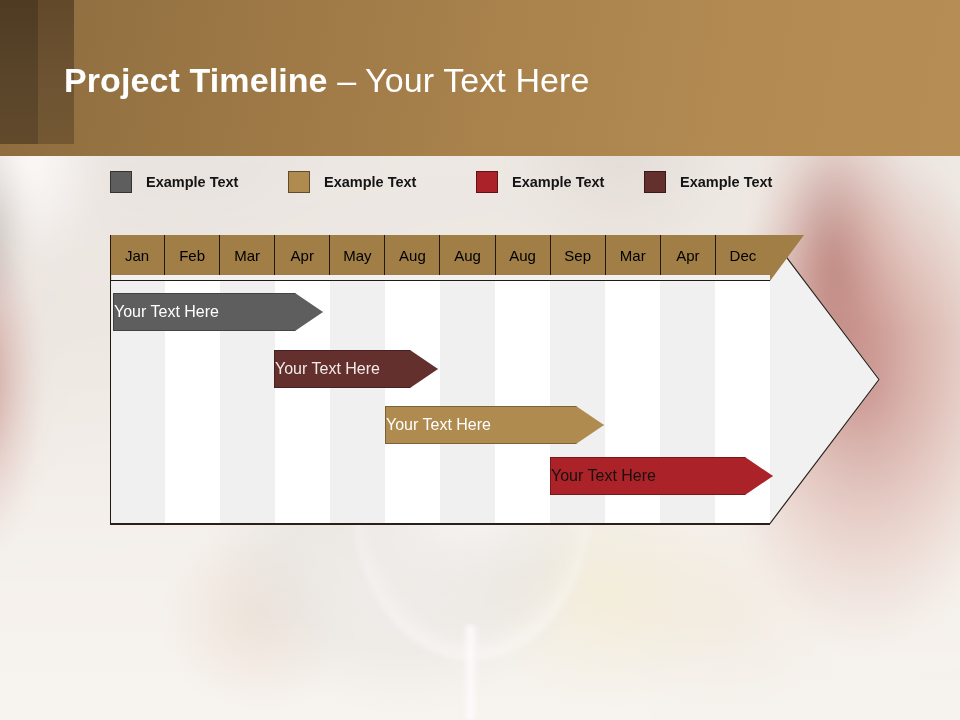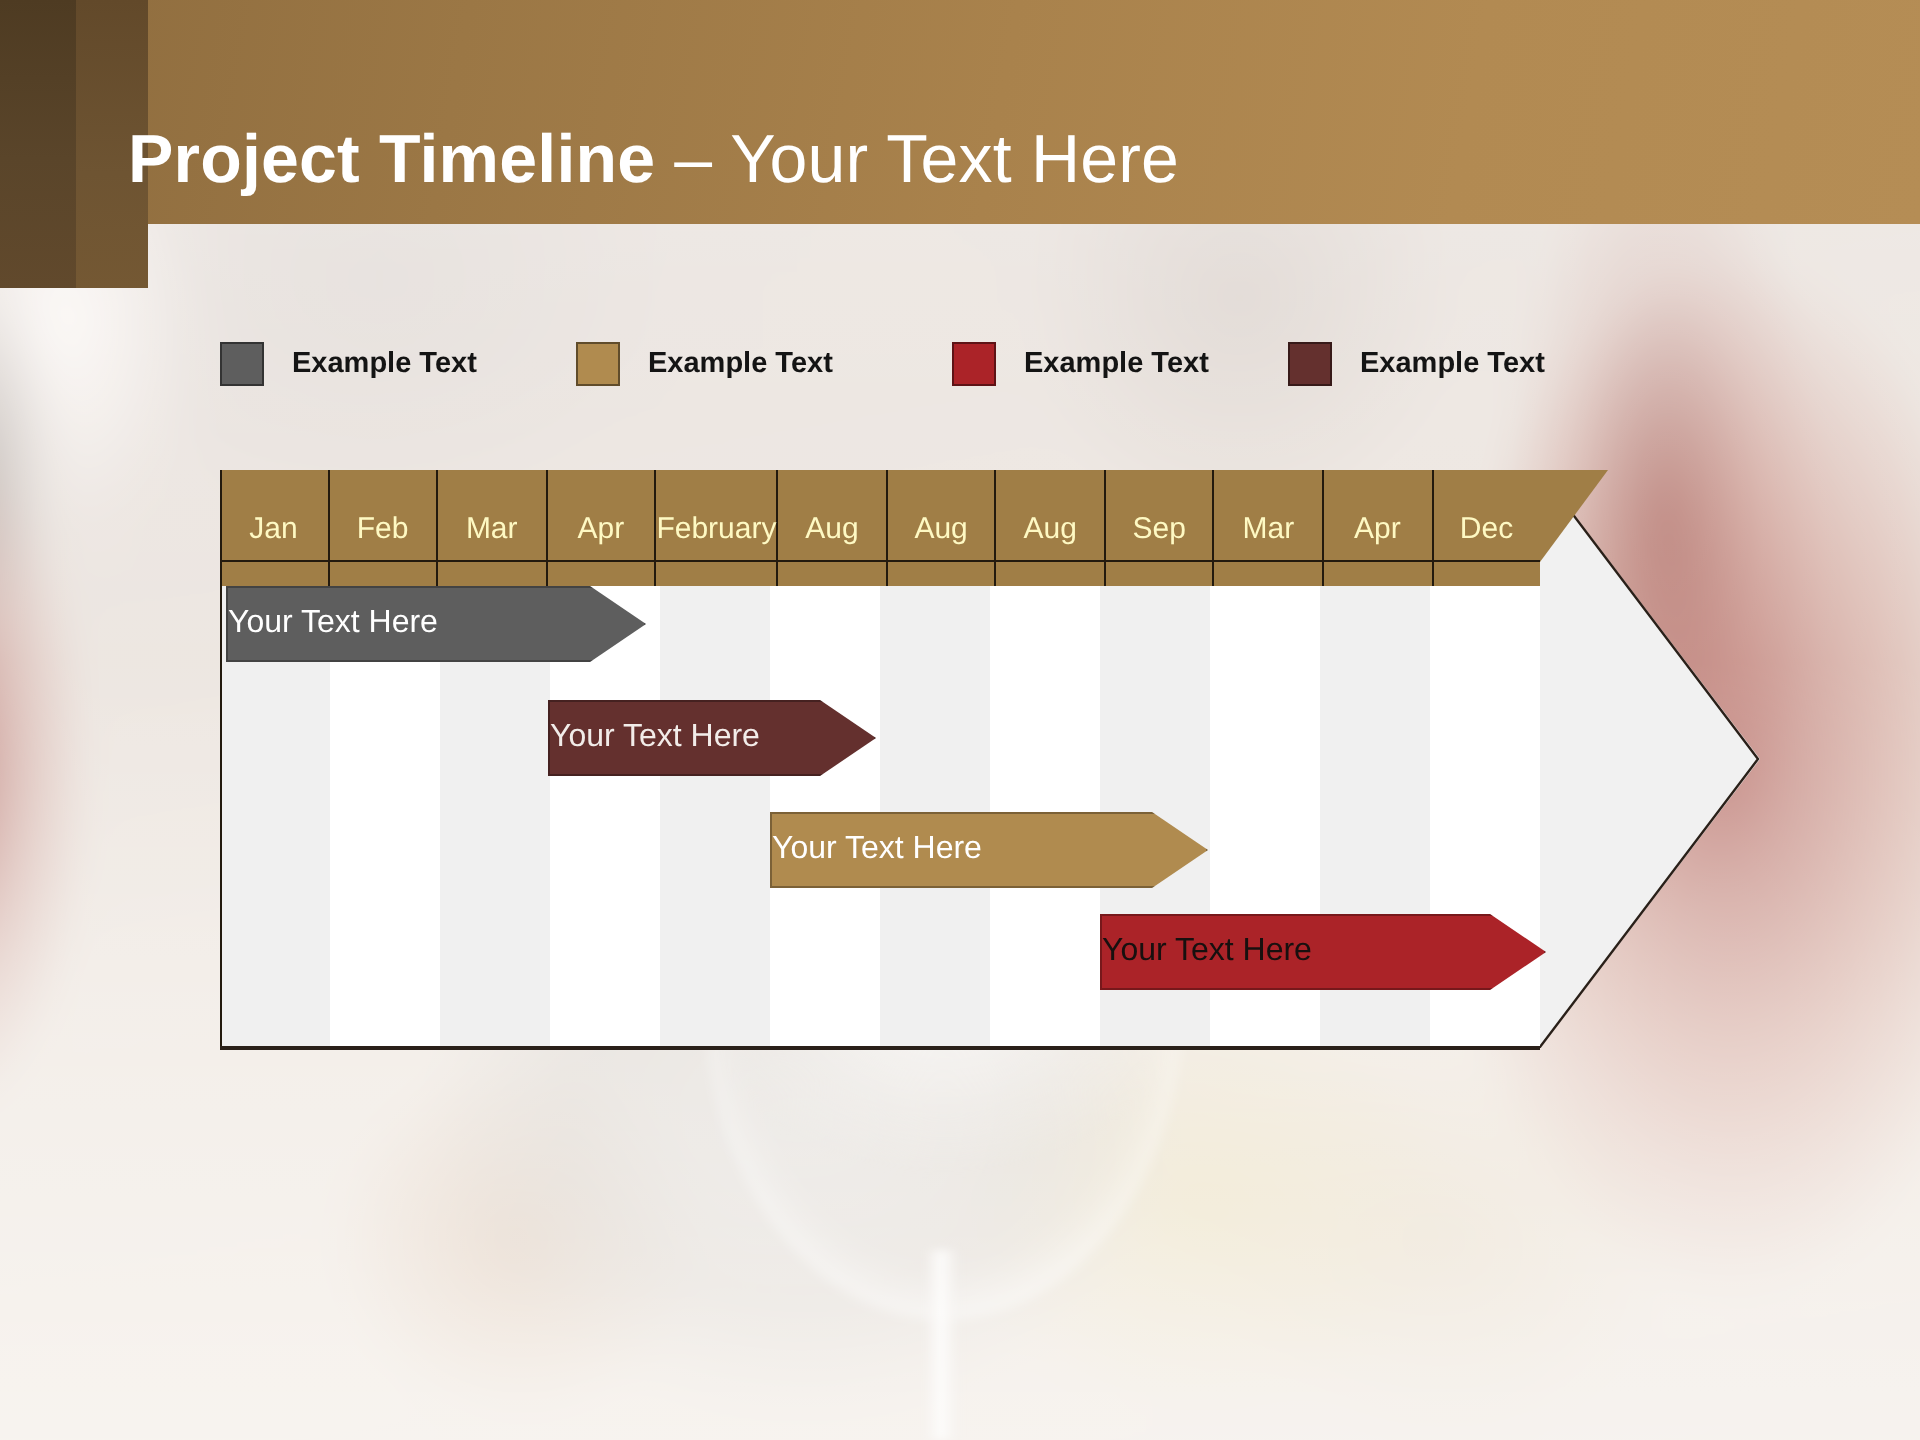--- a/index.html
+++ b/index.html
@@ -94,21 +94,21 @@
       rgba(255,255,255,0.34) 72%,
       rgba(255,255,255,0.52) 100%);
   }
 
   
   .title-bar {
     position: absolute;
     left: 0;
     top: 0;
     width: 960px;
-    height: 112px;
+    height: 156px;
     background: linear-gradient(100deg, #8e6c3e 0%, #9b7745 24%, #a9824c 52%, #b28a52 76%, #b58d55 100%);
   }
   .title-band-dark {
     position: absolute;
     left: 0;
     top: 0;
     width: 38px;
     height: 144px;
     background: linear-gradient(180deg, #4e3b22 0%, #5a452a 55%, #61492c 100%);
   }
@@ -200,28 +200,28 @@
   .month-head {
     position: absolute;
     left: 0;
     top: 0;
     width: 660px;
     height: 46px;
     display: flex;
   }
   .month-cell {
     flex: 1 1 0;
-    height: 58px;
+    height: 40px;
     background: #a07e46;
     border-right: 1px solid #231a0e;
     box-sizing: border-box;
     display: flex;
     align-items: center;
     justify-content: center;
-    color: #fef9c3;
+    color: #000000;
     font-size: 15px;
   }
   .month-cell:last-child { border-right: none; }
 
   .body-cols {
     position: absolute;
     left: 0;
     top: 46px;
     width: 660px;
     height: 243px;
@@ -339,21 +339,21 @@
         <div class="body-col"></div>
         <div class="body-col alt"></div>
         <div class="body-col"></div>
       </div>
 
       <div class="month-head">
         <div class="month-cell">Jan</div>
         <div class="month-cell">Feb</div>
         <div class="month-cell">Mar</div>
         <div class="month-cell">Apr</div>
-        <div class="month-cell">February</div>
+        <div class="month-cell">May</div>
         <div class="month-cell">Aug</div>
         <div class="month-cell">Aug</div>
         <div class="month-cell">Aug</div>
         <div class="month-cell">Sep</div>
         <div class="month-cell">Mar</div>
         <div class="month-cell">Apr</div>
         <div class="month-cell">Dec</div>
       </div>
 
       <div class="head-underline"></div>

